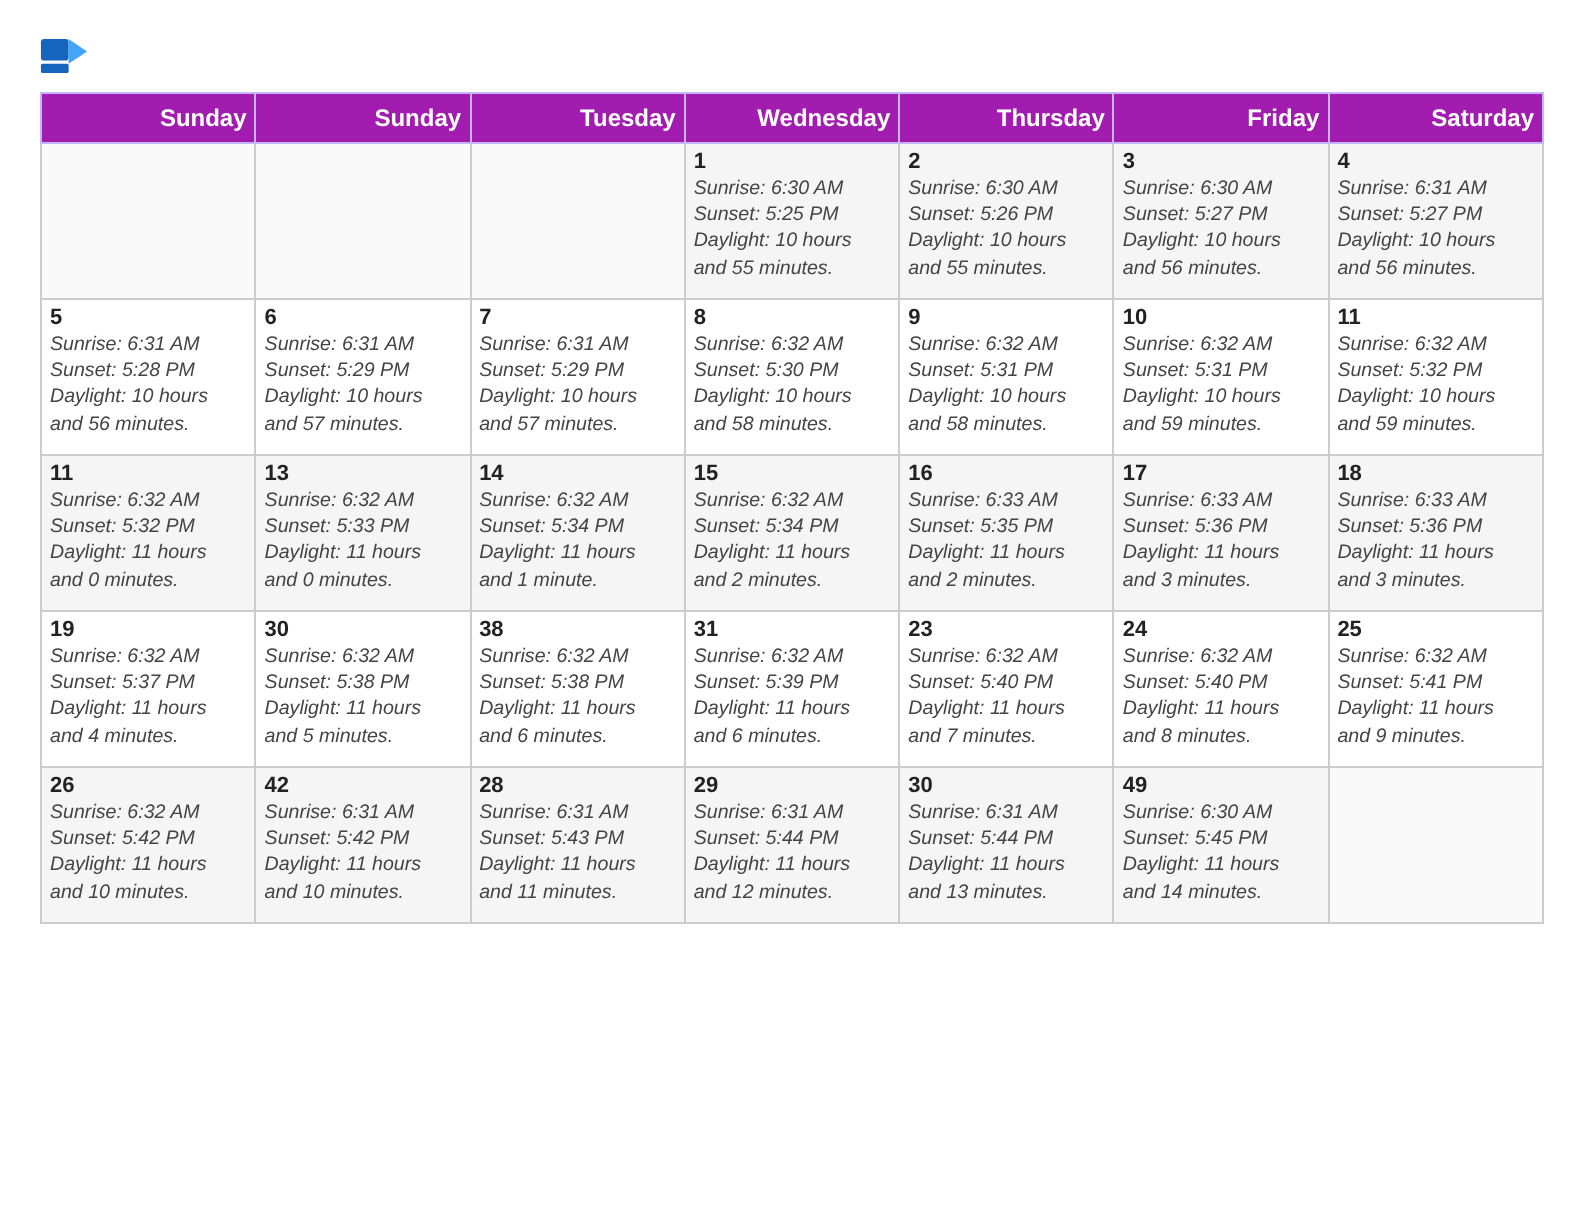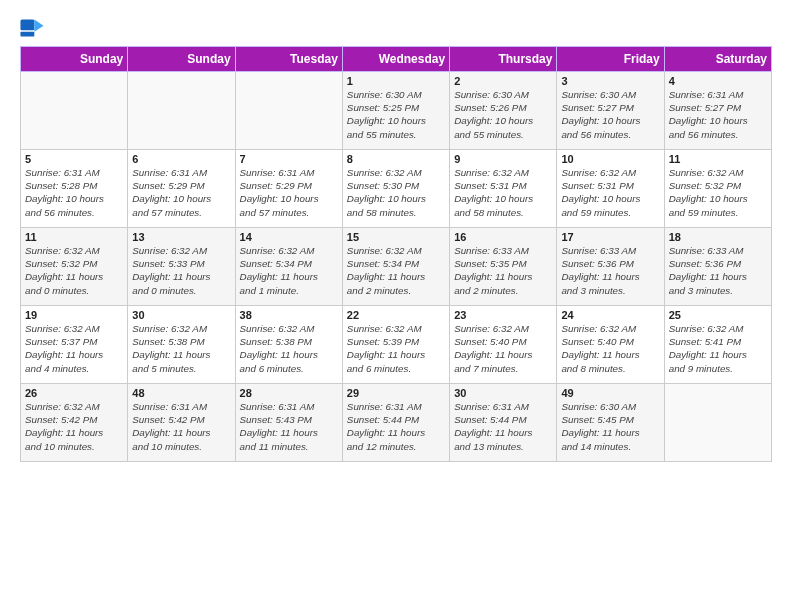--- a/index.html
+++ b/index.html
@@ -213,21 +213,21 @@
           </td>
           <td>
             <span class="day-number">30</span>
             <div class="day-detail">Sunrise: 6:32 AM<br>Sunset: 5:38 PM<br>Daylight: 11 hours<br>and 5 minutes.</div>
           </td>
           <td>
             <span class="day-number">38</span>
             <div class="day-detail">Sunrise: 6:32 AM<br>Sunset: 5:38 PM<br>Daylight: 11 hours<br>and 6 minutes.</div>
           </td>
           <td>
-            <span class="day-number">22</span>
+            <span class="day-number">31</span>
             <div class="day-detail">Sunrise: 6:32 AM<br>Sunset: 5:39 PM<br>Daylight: 11 hours<br>and 6 minutes.</div>
           </td>
           <td>
             <span class="day-number">23</span>
             <div class="day-detail">Sunrise: 6:32 AM<br>Sunset: 5:40 PM<br>Daylight: 11 hours<br>and 7 minutes.</div>
           </td>
           <td>
             <span class="day-number">24</span>
             <div class="day-detail">Sunrise: 6:32 AM<br>Sunset: 5:40 PM<br>Daylight: 11 hours<br>and 8 minutes.</div>
           </td>
@@ -235,21 +235,21 @@
             <span class="day-number">25</span>
             <div class="day-detail">Sunrise: 6:32 AM<br>Sunset: 5:41 PM<br>Daylight: 11 hours<br>and 9 minutes.</div>
           </td>
         </tr>
         <tr>
           <td>
             <span class="day-number">26</span>
             <div class="day-detail">Sunrise: 6:32 AM<br>Sunset: 5:42 PM<br>Daylight: 11 hours<br>and 10 minutes.</div>
           </td>
           <td>
-            <span class="day-number">48</span>
+            <span class="day-number">42</span>
             <div class="day-detail">Sunrise: 6:31 AM<br>Sunset: 5:42 PM<br>Daylight: 11 hours<br>and 10 minutes.</div>
           </td>
           <td>
             <span class="day-number">28</span>
             <div class="day-detail">Sunrise: 6:31 AM<br>Sunset: 5:43 PM<br>Daylight: 11 hours<br>and 11 minutes.</div>
           </td>
           <td>
             <span class="day-number">29</span>
             <div class="day-detail">Sunrise: 6:31 AM<br>Sunset: 5:44 PM<br>Daylight: 11 hours<br>and 12 minutes.</div>
           </td>

